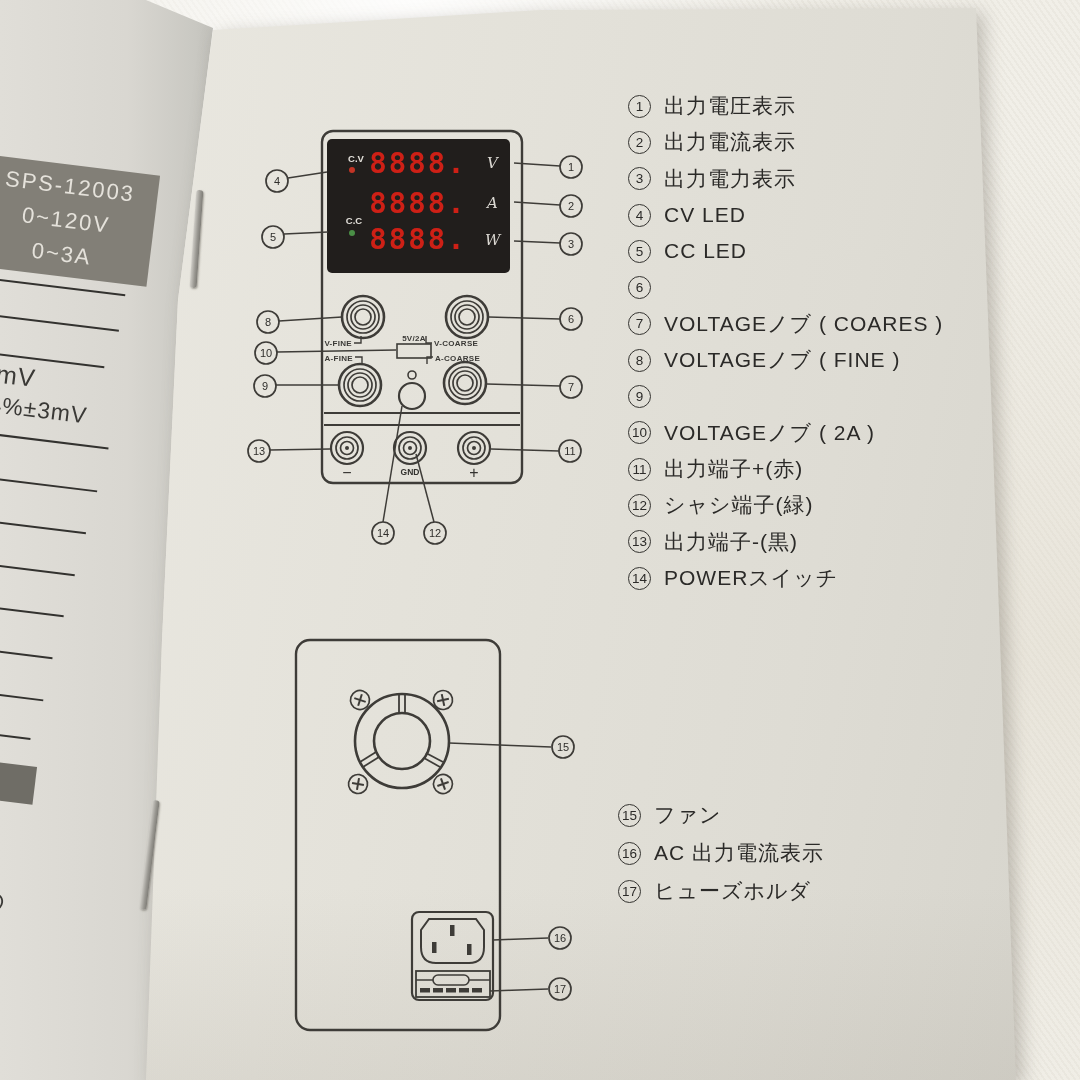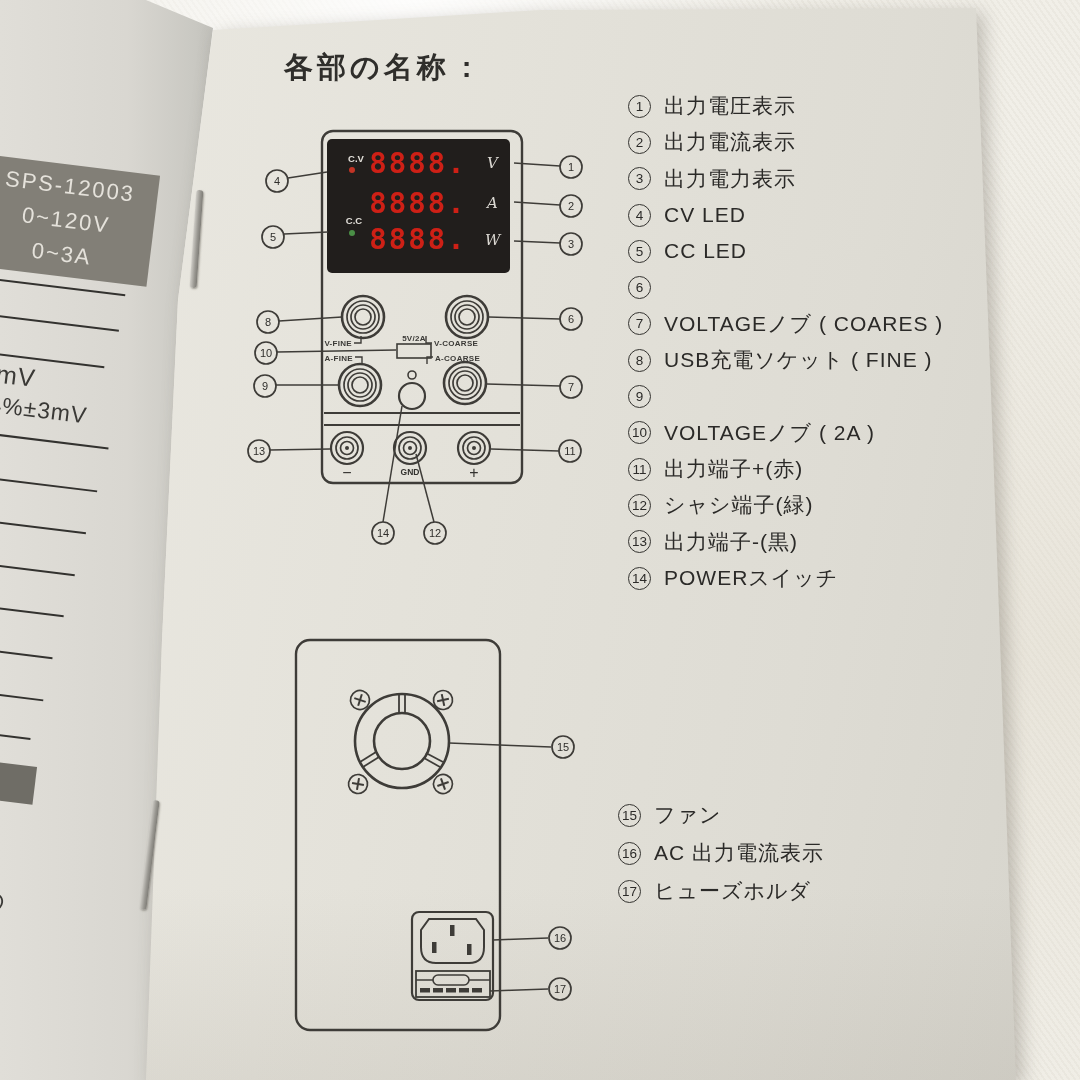--- a/index.html
+++ b/index.html
@@ -92,21 +92,20 @@
         
       </div>
 
       <div class="note-txt" style="left:-14px;top:728px;">使用時の</div>
     </div>
   </div>
 
   <div class="page-wrap">
     <div class="main-page">
 
-      <div class="page-title">各部の名称 :</div>
 
       <svg class="dsvg" style="left:240px;top:120px;" width="360" height="480" viewBox="0 0 360 480">
 
         <rect class="ink" x="82" y="11" width="200" height="352" rx="11" stroke-width="2.4"></rect>
 
         <rect x="87" y="19" width="183" height="134" rx="5" fill="#211e1c"></rect>
         <text class="dlab" x="116" y="42" text-anchor="middle">C.V</text>
         <circle cx="112" cy="50" r="3" fill="#c23425"></circle>
         <text class="dlab" x="114" y="104" text-anchor="middle">C.C</text>
         <circle cx="112" cy="113" r="3" fill="#4a8f46"></circle>
@@ -321,21 +320,21 @@
           </div>
         <div class="prow">
             <span class="cnum">6</span>
           </div>
         <div class="prow">
             <span class="cnum">7</span>
             <span class="plabel">VOLTAGEノブ ( COARES )</span>
           </div>
         <div class="prow">
             <span class="cnum">8</span>
-            <span class="plabel">USB充電ソケット ( FINE )</span>
+            <span class="plabel">VOLTAGEノブ ( FINE )</span>
           </div>
         <div class="prow">
             <span class="cnum">9</span>
           </div>
         <div class="prow">
             <span class="cnum">10</span>
             <span class="plabel">VOLTAGEノブ ( 2A )</span>
           </div>
         <div class="prow">
             <span class="cnum">11</span>

